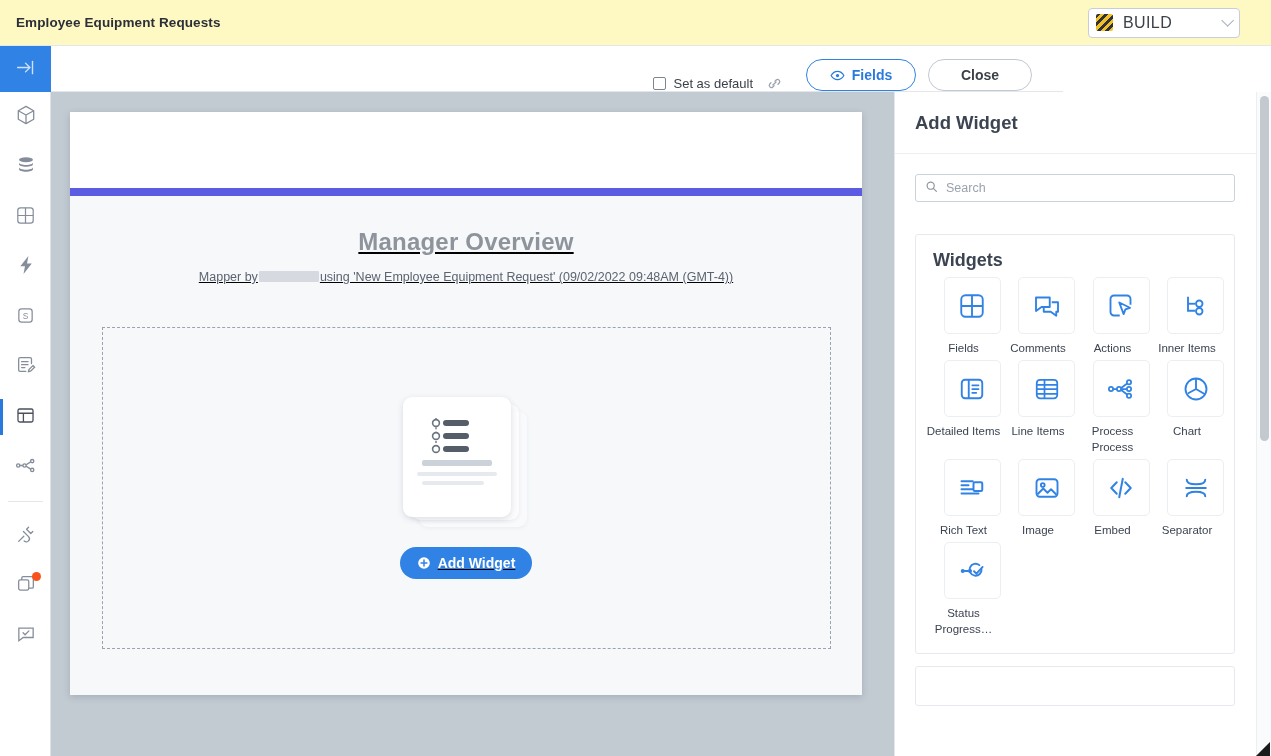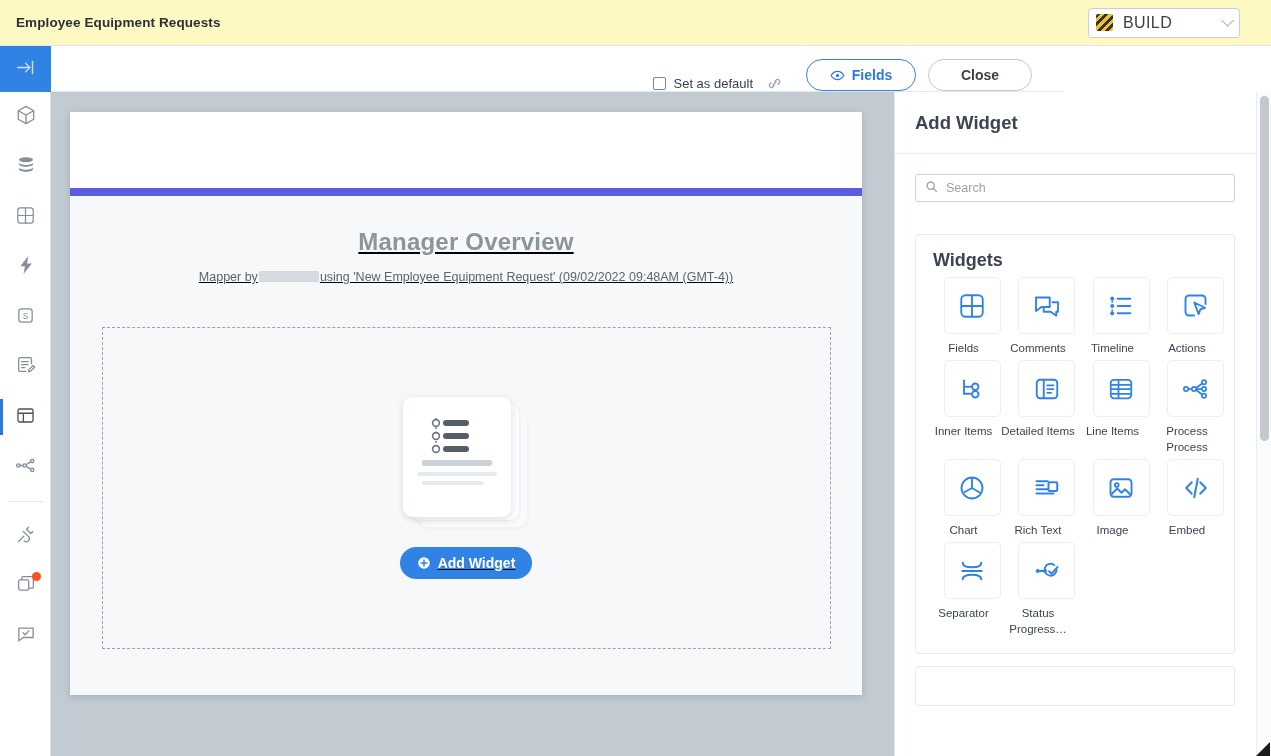--- a/index.html
+++ b/index.html
@@ -445,32 +445,20 @@
       <div class="w-item">
         <div class="w-tile">
           <svg width="30" height="30" viewBox="0 0 24 24" fill="none" stroke="currentColor" stroke-width="1.5" stroke-linejoin="round">
             <path d="M3.2 5.2h11v7.6H7.6l-4.4 3.2z"></path>
             <path d="M9.4 13.4v3.2h5.6l4.4 3.2v-3.2h1.4V9h-5"></path>
           </svg>
         </div>
         <div class="w-label">Comments</div>
       </div>
 
-      <div class="w-item">
-        <div class="w-tile">
-          <svg width="30" height="30" viewBox="0 0 24 24" fill="none" stroke="currentColor">
-            <path d="M5 4.6v14.8" stroke-width="1.3" stroke-dasharray="1.4 2"></path>
-            <circle cx="5" cy="6.2" r="1.6" fill="currentColor" stroke="none"></circle>
-            <circle cx="5" cy="12" r="1.6" fill="currentColor" stroke="none"></circle>
-            <circle cx="5" cy="17.8" r="1.6" fill="currentColor" stroke="none"></circle>
-            <path d="M9.4 6.2h10M9.4 12h10M9.4 17.8h10" stroke-width="1.7" stroke-linecap="round"></path>
-          </svg>
-        </div>
-        <div class="w-label">Timeline</div>
-      </div>
 
 
       <div class="w-item">
         <div class="w-tile">
           <svg width="30" height="30" viewBox="0 0 24 24" fill="none" stroke="currentColor" stroke-width="1.5" stroke-linejoin="round">
             <path d="M19.6 11V6.4a2.8 2.8 0 00-2.8-2.8H6.4A2.8 2.8 0 003.6 6.4v10.4a2.8 2.8 0 002.8 2.8H11"></path>
             <path d="M10.6 9.2l8.6 4.2-3.7 1.3-1.4 3.8z"></path>
           </svg>
         </div>
         <div class="w-label">Actions</div>

